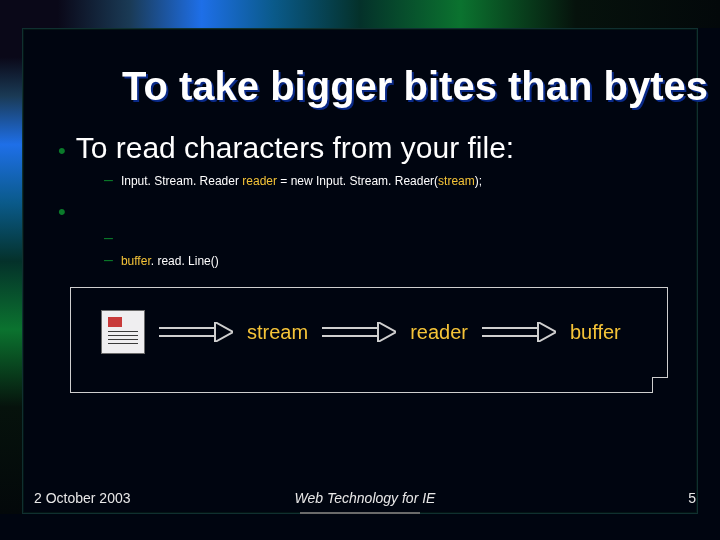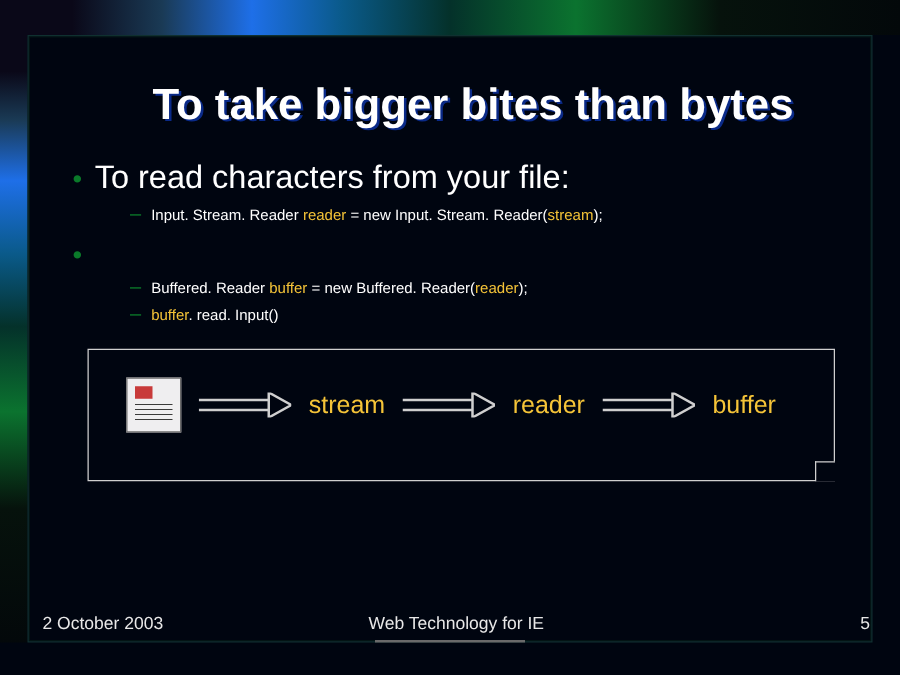--- a/index.html
+++ b/index.html
@@ -42,34 +42,34 @@
       #04312a 50%,
       #0b732f 64%,
       #06120c 80%,
       #03080a 100%);
   }
   .content {
     position: absolute;
     top: 46px; left: 46px; right: 40px; bottom: 40px;
   }
   .title {
-    font-size: 35px;
+    font-size: 40px;
     font-weight: bold;
     color: #fff;
     text-shadow: 2px 2px 0 #0a2a88;
     margin-left: 76px;
     margin-top: 18px;
     margin-bottom: 22px;
     white-space: nowrap;
   }
   ul.lvl1 { list-style: none; padding-left: 0; }
   ul.lvl1 > li { margin-bottom: 4px; }
   .li1-row { display: flex; align-items: baseline; }
   .dot1 { color: #0a7a2a; font-size: 22px; margin: 0 10px 0 12px; line-height: 1; }
-  .txt1 { font-size: 26px; color: #fff; text-align: right; }
+  .txt1 { font-size: 30px; color: #fff; text-align: right; }
   ul.lvl2 { list-style: none; padding-left: 58px; margin-top: 6px; margin-bottom: 12px; }
   ul.lvl2 > li { display: flex; align-items: baseline; margin-bottom: 4px; }
   .dash2 { color: #0a7a2a; font-size: 16px; margin-right: 8px; }
   .txt2 { font-size: 12px; color: #fff; }
   .varname { color: #f5c438; }
 
   .diagram-box {
     position: relative;
     margin: 18px 12px 0 24px;
     height: 106px;
@@ -122,21 +122,21 @@
 
   .footer {
     position: absolute;
     left: 34px; right: 24px; bottom: 34px;
     display: flex;
     justify-content: space-between;
     align-items: flex-end;
     font-size: 14px;
     color: #e8e8e8;
   }
-  .footer .center { position: absolute; left: 0; right: 0; text-align: center; }
+  .footer .center { position: absolute; left: 0; right: 0; text-align: center; font-style: italic; }
   .footer .left, .footer .right { position: relative; z-index: 1; }
   .underliner{
     position:absolute;
     left:50%; transform:translateX(-50%);
     bottom:26px;
     width:120px; height:2px;
     background:#6a6a6a;
   }
 </style>
 </head>
@@ -165,28 +165,25 @@
       </ul>
     </li>
 
     <li>
       <div class="li1-row">
         <span class="dot1">•</span>
       </div>
       <ul class="lvl2">
         <li>
           <span class="dash2">–</span>
-          <span class="txt2">
-            <span>Buffered. Reader </span><span class="varname">buffer</span><span> = new Buffered. Reader(</span><span class="varname">reader</span><span>); </span>
-          </span>
         </li>
         <li>
           <span class="dash2">–</span>
           <span class="txt2">
-            <span class="varname">buffer</span><span>. read. Input()</span>
+            <span class="varname">buffer</span><span>. read. Line()</span>
           </span>
         </li>
       </ul>
     </li>
   </ul>
 
   <div class="diagram-box">
     <div class="flow">
       <div class="thumb"></div>
       <svg class="arrow" width="74" height="20" viewBox="0 0 74 20">

